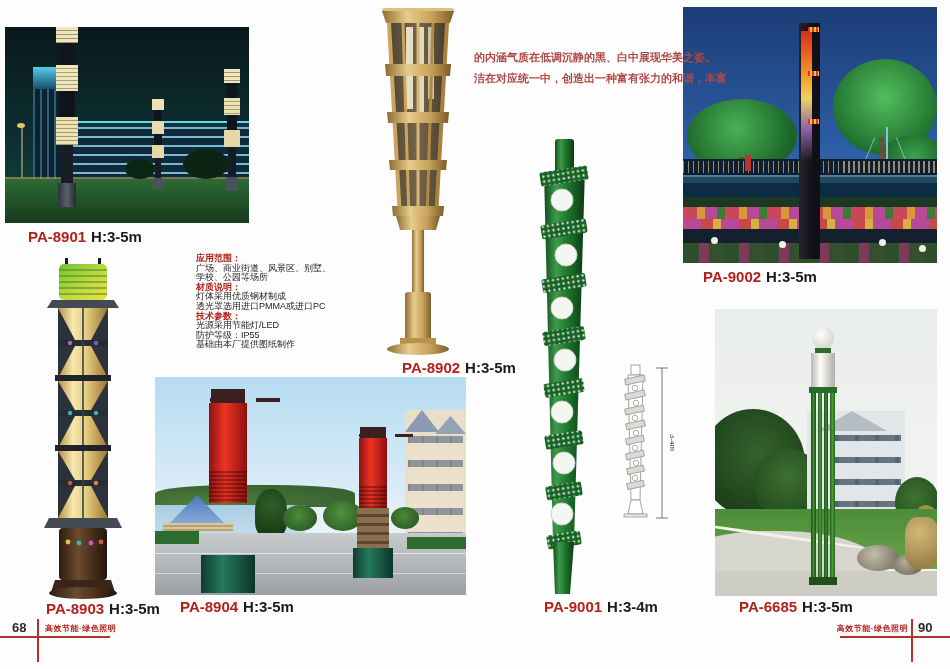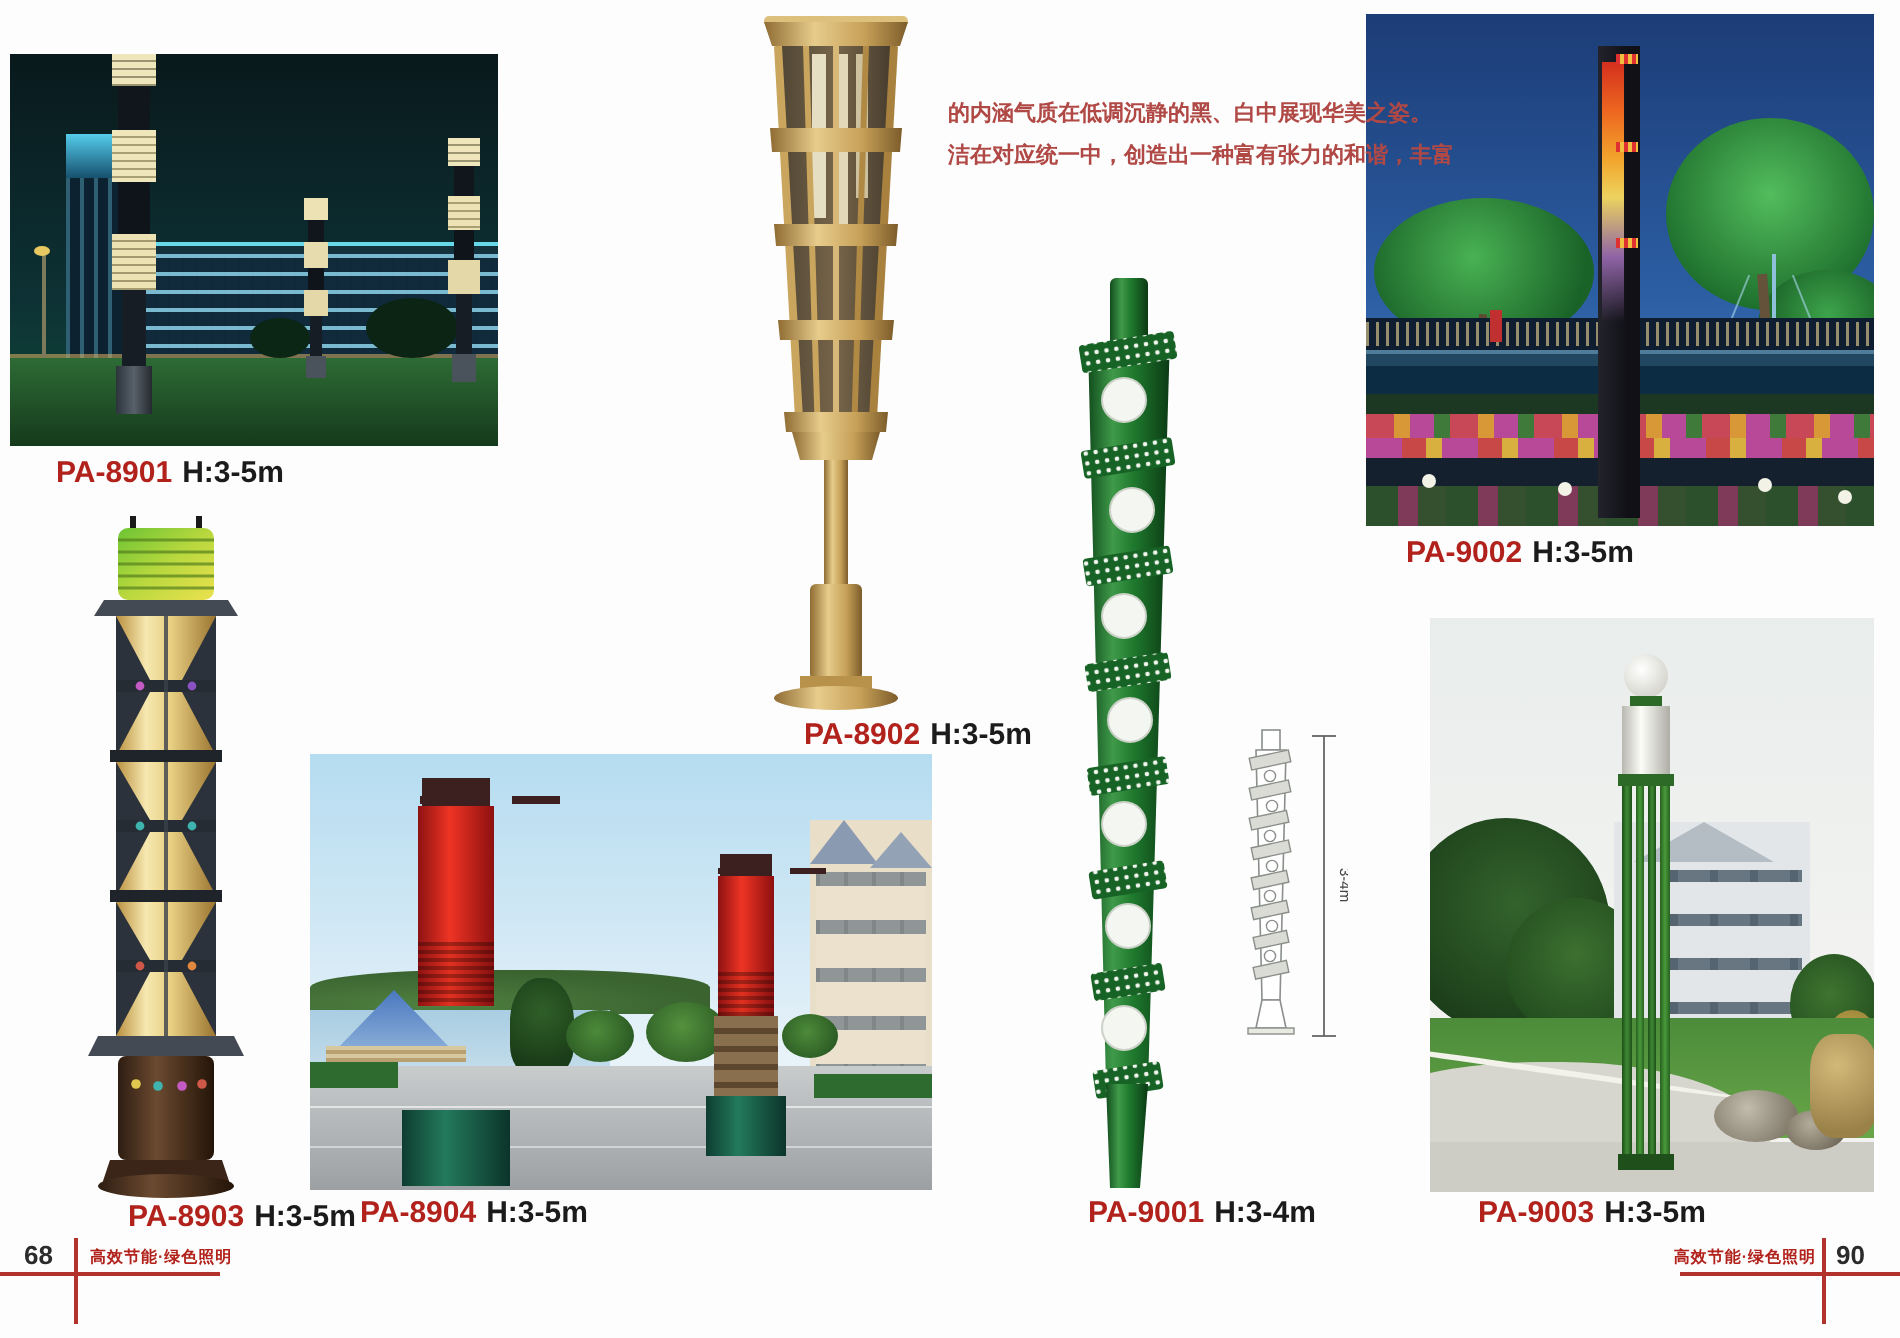--- a/index.html
+++ b/index.html
@@ -382,46 +382,58 @@
     <div class="abs" style="left:94px;top:78px;width:28px;height:6px;background:#2d6a28;"></div>
     <div class="abs" style="left:96px;top:84px;width:24px;height:188px;">
       <div class="abs" style="left:0;top:0;width:5px;height:188px;background:linear-gradient(90deg,#1d5018,#3f8a34,#1d5018);"></div>
       <div class="abs" style="left:7px;top:0;width:4px;height:188px;background:linear-gradient(90deg,#26611e,#4a9a3c,#26611e);"></div>
       <div class="abs" style="left:13px;top:0;width:4px;height:188px;background:linear-gradient(90deg,#1d5018,#3f8a34,#1d5018);"></div>
       <div class="abs" style="left:19px;top:0;width:5px;height:188px;background:linear-gradient(90deg,#26611e,#4a9a3c,#26611e);"></div>
     </div>
     <div class="abs" style="left:94px;top:268px;width:28px;height:8px;background:#1f4f1a;"></div>
   </div>
 
+  <div class="specs">
+    <div class="h">应用范围：</div>
+    <div>广场、商业街道、风景区、别墅、</div>
+    <div>学校、公园等场所</div>
+    <div class="h">材质说明：</div>
+    <div>灯体采用优质钢材制成</div>
+    <div>透光罩选用进口PMMA或进口PC</div>
+    <div class="h">技术参数：</div>
+    <div>光源采用节能灯/LED</div>
+    <div>防护等级：IP55</div>
+    <div>基础由本厂提供图纸制作</div>
+  </div>
 
   <div class="intro">
     <span>的内涵气质在低调沉静的黑、白中展现华美之姿。</span>
     <span>洁在对应统一中，创造出一种富有张力的和谐，丰富</span>
   </div>
 
   <div class="plabel" style="left:8px;top:228px;">
     <span class="code">PA-8901</span><span class="ph">H:3-5m</span>
   </div>
   <div class="plabel" style="left:382px;top:359px;">
     <span class="code">PA-8902</span><span class="ph">H:3-5m</span>
   </div>
   <div class="plabel" style="left:683px;top:268px;">
     <span class="code">PA-9002</span><span class="ph">H:3-5m</span>
   </div>
-  <div class="plabel" style="left:44px;top:600px;">
+  <div class="plabel" style="left:26px;top:600px;">
     <span class="code">PA-8903</span><span class="ph">H:3-5m</span>
   </div>
   <div class="plabel" style="left:160px;top:598px;">
     <span class="code">PA-8904</span><span class="ph">H:3-5m</span>
   </div>
   <div class="plabel" style="left:524px;top:598px;">
     <span class="code">PA-9001</span><span class="ph">H:3-4m</span>
   </div>
   <div class="plabel" style="left:719px;top:598px;">
-    <span class="code">PA-9003</span><span class="ph">H:3-5m</span>
+    <span class="code">PA-6685</span><span class="ph">H:3-5m</span>
   </div>
 
   <div class="redline" style="left:0;top:636px;width:110px;height:2px;"></div>
   <div class="redline" style="left:37px;top:619px;width:2px;height:43px;"></div>
   <div class="pagenum" style="left:12px;top:620px;">68</div>
   <div class="slogan" style="left:45px;top:623px;">高效节能·绿色照明</div>
 
   <div class="redline" style="left:840px;top:636px;width:110px;height:2px;"></div>
   <div class="redline" style="left:911px;top:619px;width:2px;height:43px;"></div>
   <div class="pagenum" style="left:918px;top:620px;">90</div>

